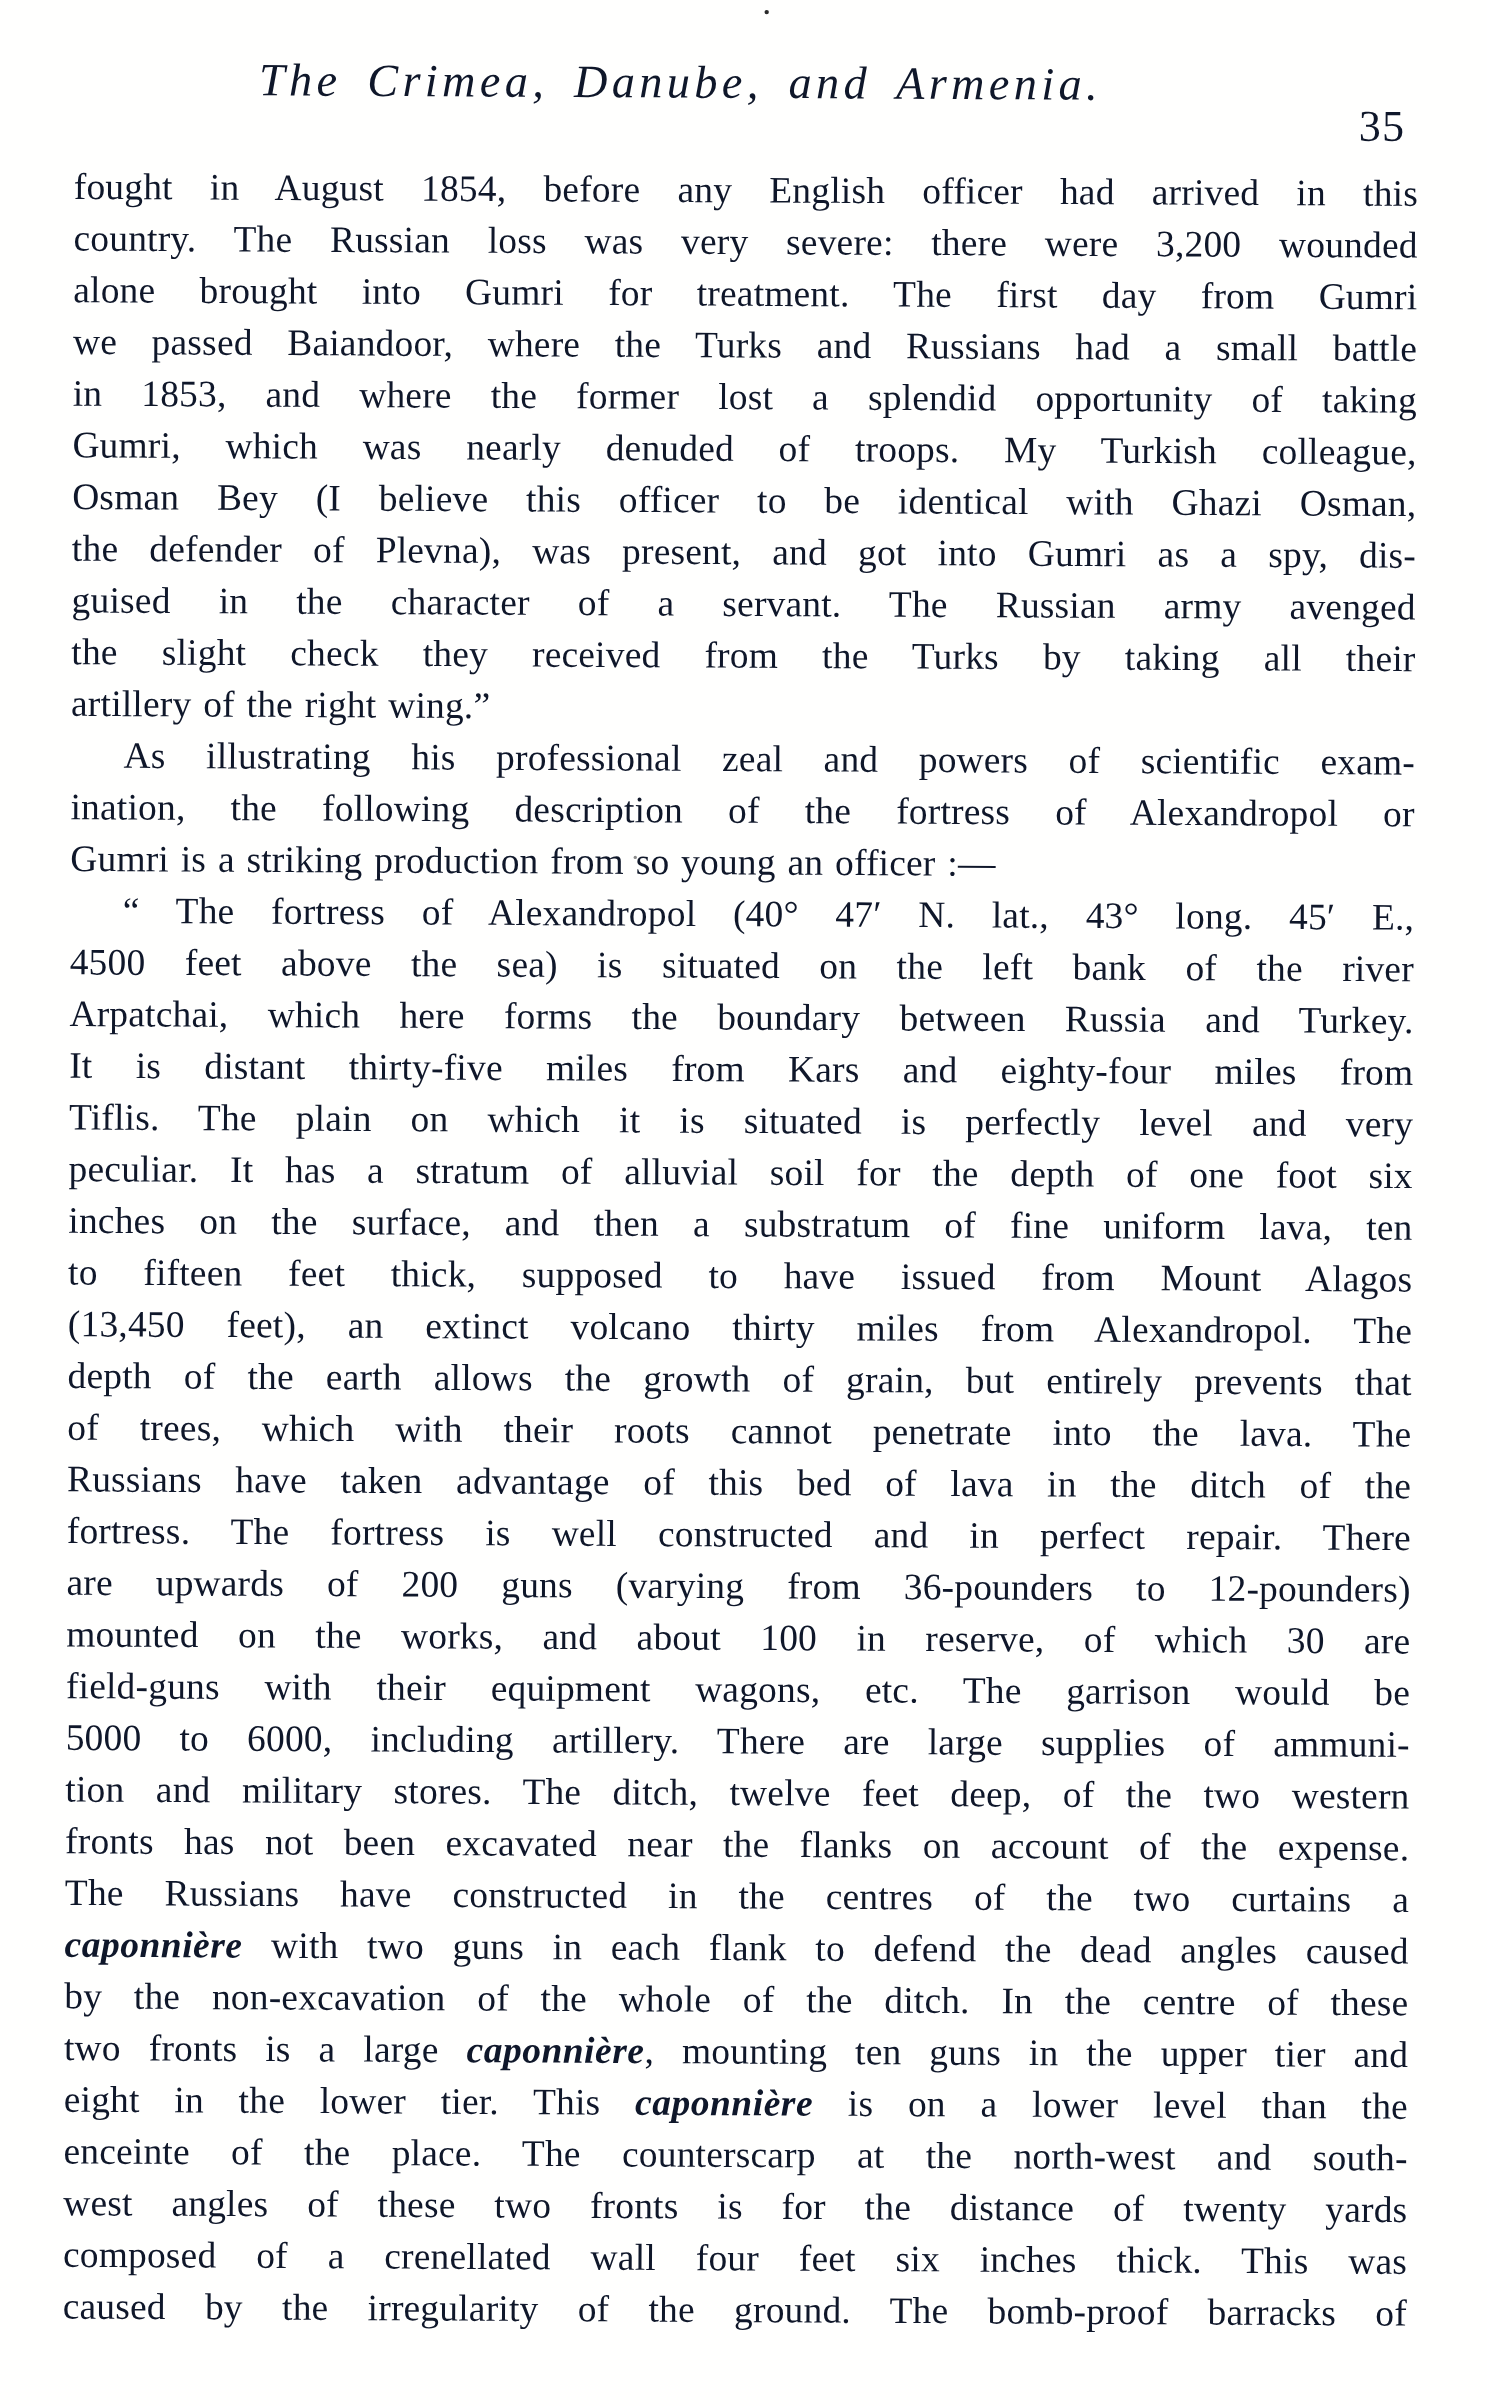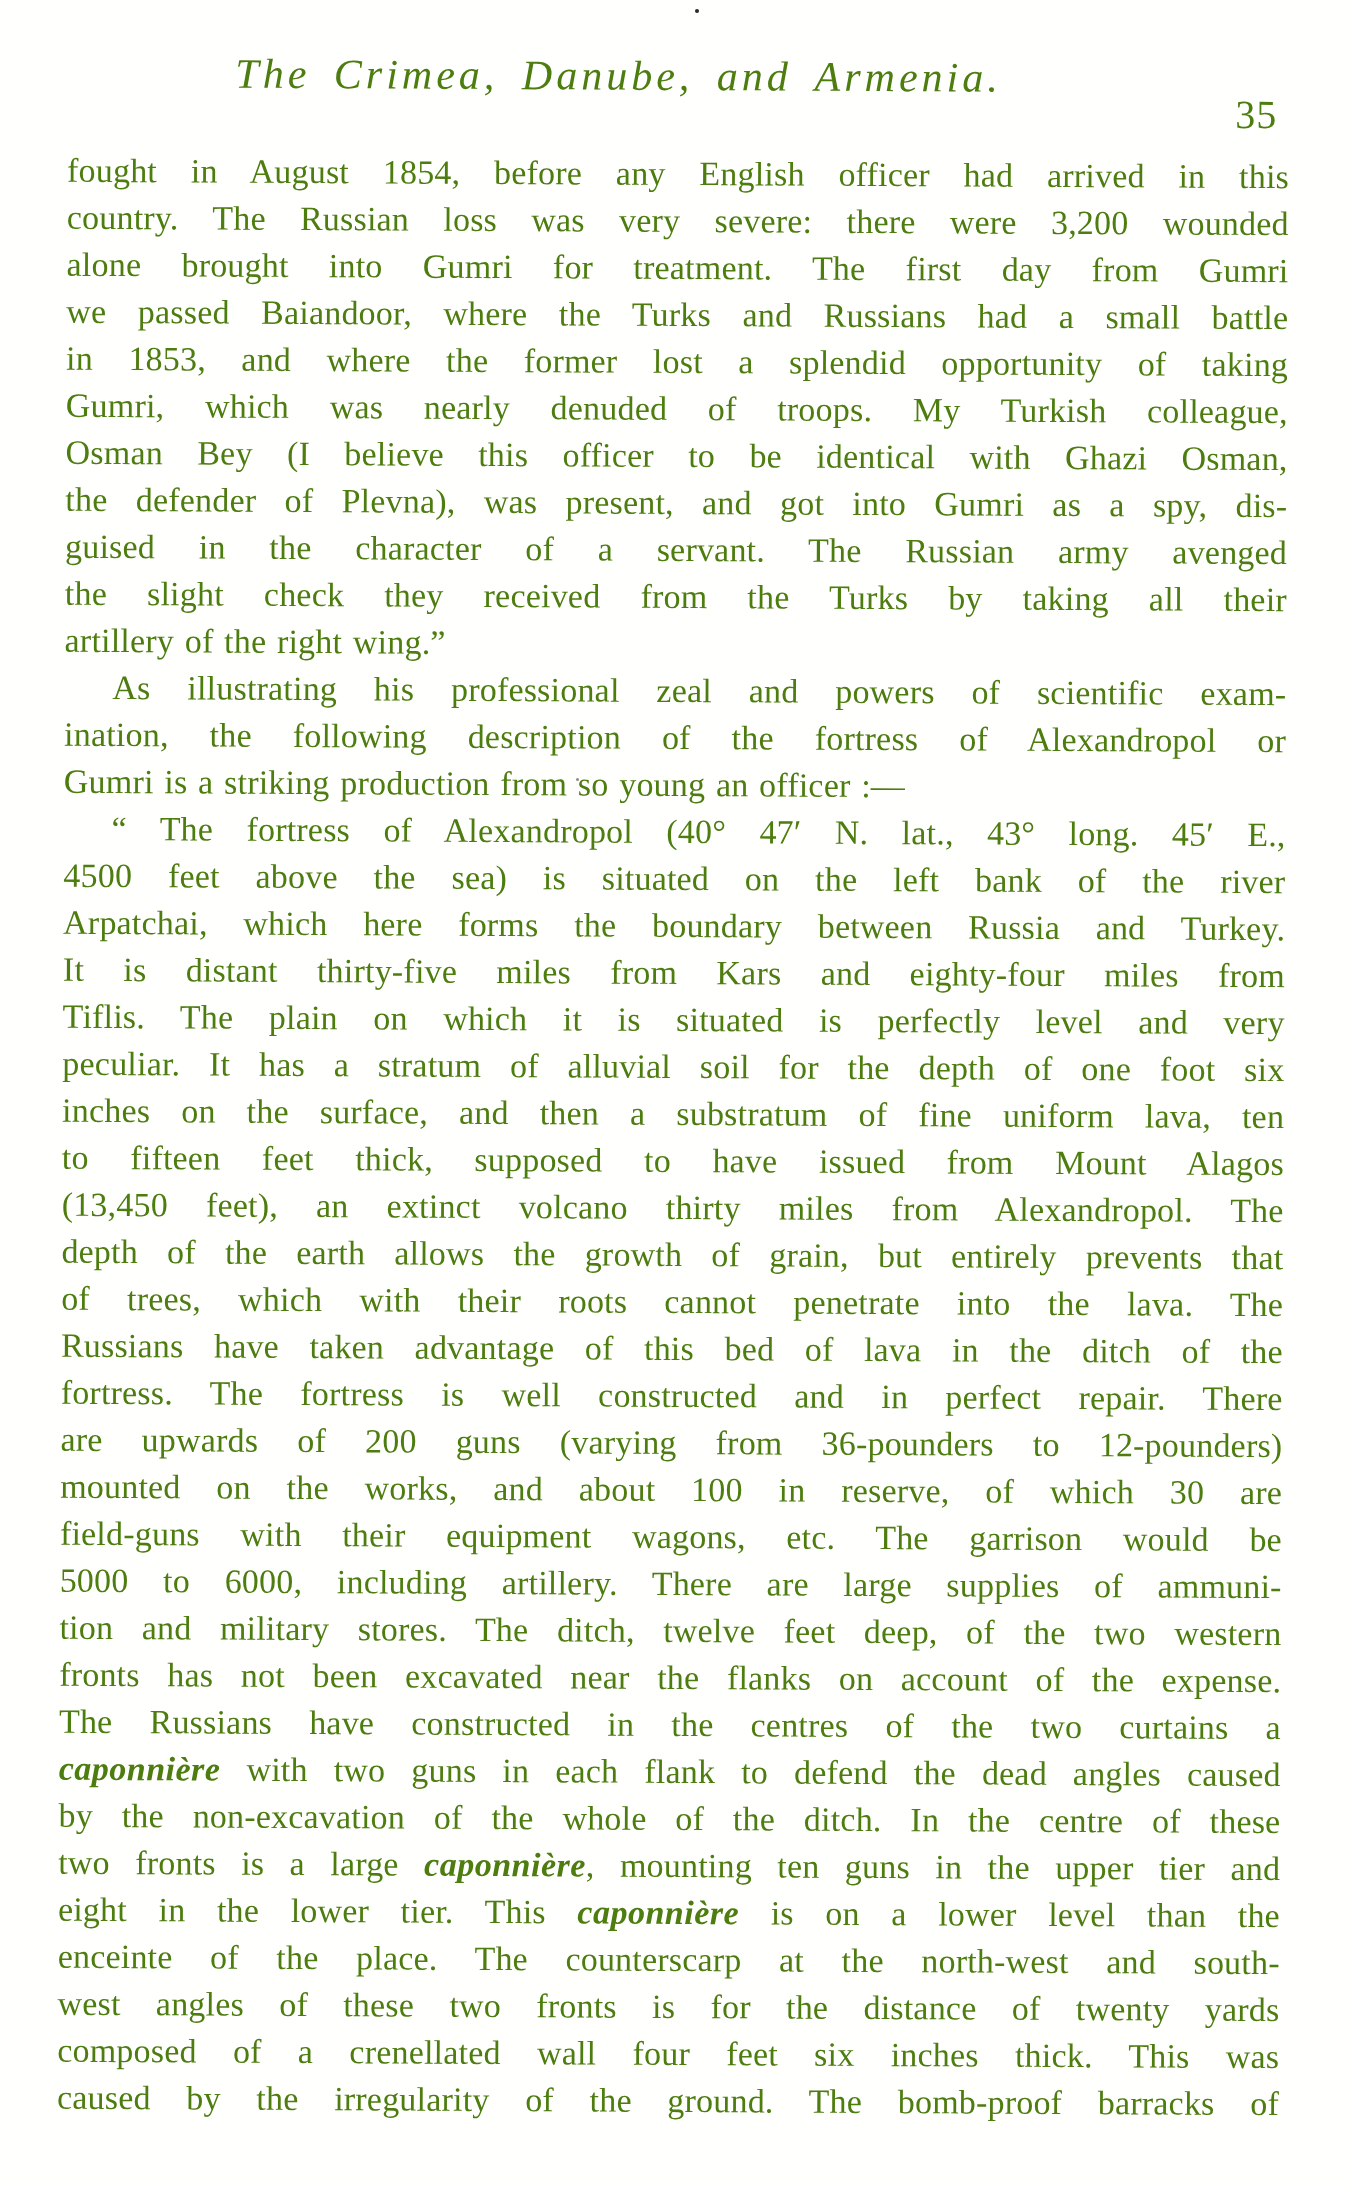--- a/index.html
+++ b/index.html
@@ -6,21 +6,21 @@
     margin: 0;
     padding: 0;
     background: #ffffff;
   }
   .page {
     position: relative;
     width: 1352px;
     height: 2187px;
     background: #fffffe;
     overflow: hidden;
-    color: #4d7c0f;
+    color: #0f172a;
     font-family: "Liberation Serif", "DejaVu Serif", serif;
   }
   .content {
     position: absolute;
     left: 68px;
     top: 0;
     width: 1222px;
     transform: rotate(0.3deg);
     transform-origin: 50% 0;
   }

